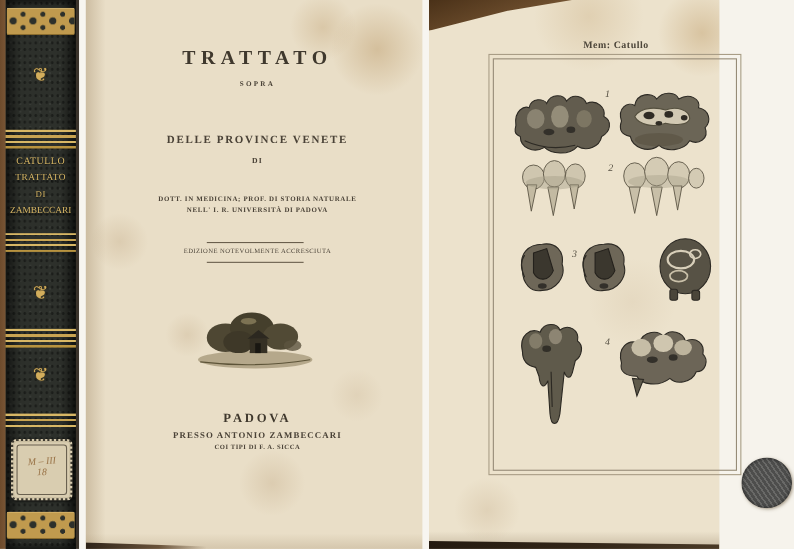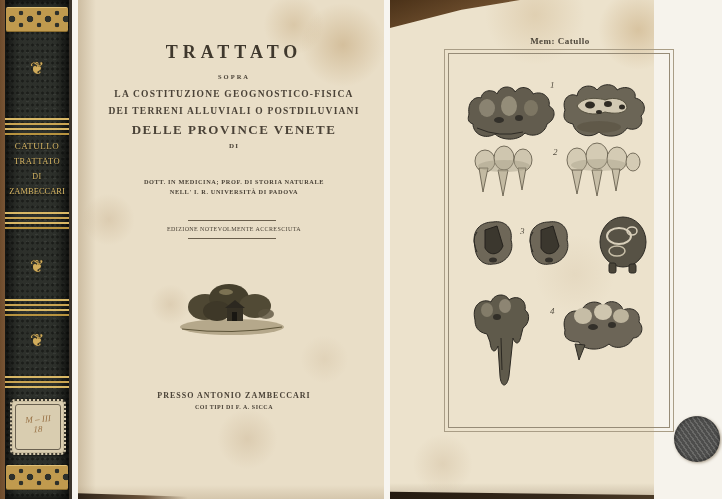--- a/index.html
+++ b/index.html
@@ -88,21 +88,21 @@
   .title-panel::after{ 
     content:"";position:absolute;left:0;bottom:0;width:110px;height:9px;
     background:linear-gradient(90deg,#2e2318,#6a533a 60%,transparent);
     clip-path:polygon(0 35%,100% 75%,100% 100%,0 100%);
   }
   .tp{position:absolute;left:6px;right:2px;text-align:center;color:#4a4237;}
   .tp-title{top:42px;font-size:18px;font-weight:bold;letter-spacing:5px;color:#3f382d;}
   .tp-sopra{top:73px;font-size:6.5px;letter-spacing:2px;font-weight:bold;}
   .tp-sub1{top:89px;font-size:9.5px;font-weight:bold;letter-spacing:1.2px;}
   .tp-sub2{top:106px;font-size:9.5px;font-weight:bold;letter-spacing:1.2px;}
-  .tp-sub3{top:122px;font-size:13px;font-weight:bold;letter-spacing:1.5px;}
+  .tp-sub3{top:122px;font-size:10px;font-weight:bold;letter-spacing:1.5px;}
   .tp-di{top:142px;font-size:7px;font-weight:bold;letter-spacing:1px;}
   .tp-author{top:155px;font-size:14.5px;font-weight:bold;letter-spacing:1px;color:#3f382d;}
   .tp-at1{top:178px;font-size:6.3px;font-weight:bold;letter-spacing:.6px;}
   .tp-at2{top:188px;font-size:6.3px;font-weight:bold;letter-spacing:.6px;}
   .tp-rule{position:absolute;left:50%;transform:translateX(-50%);width:88px;height:1px;background:#6a5f4d;}
   .tp-rule1{top:220px;} .tp-rule2{top:238px;}
   .tp-edition{top:226px;font-size:6px;letter-spacing:.4px;}
   .tp-vignette{position:absolute;left:50%;transform:translateX(-50%);top:280px;}
   .tp-city{top:375px;font-size:11.5px;font-weight:bold;letter-spacing:2.5px;color:#3f382d;}
   .tp-pub{top:391px;font-size:8px;font-weight:bold;letter-spacing:1px;}
@@ -182,22 +182,20 @@
 
     <div class="gilt-band band-bottom"></div>
   </div>
 </section>
 
 <div class="divider div1"></div>
 
 <section class="panel title-panel">
   <div class="tp tp-title">TRATTATO</div>
   <div class="tp tp-sopra">SOPRA</div>
-  <div class="tp tp-sub1">LA COSTITUZIONE GEOGNOSTICO-FISICA</div>
-  <div class="tp tp-sub2">DEI TERRENI ALLUVIALI O POSTDILUVIANI</div>
   <div class="tp tp-sub3">DELLE PROVINCE VENETE</div>
   <div class="tp tp-di">DI</div>
   <div class="tp tp-at1">DOTT. IN MEDICINA; PROF. DI STORIA NATURALE</div>
   <div class="tp tp-at2">NELL' I. R. UNIVERSITÀ DI PADOVA</div>
 
   <div class="tp-rule tp-rule1"></div>
   <div class="tp tp-edition">EDIZIONE NOTEVOLMENTE ACCRESCIUTA</div>
   <div class="tp-rule tp-rule2"></div>
 
   <svg class="tp-vignette" width="112" height="58" viewBox="0 0 112 58">
@@ -207,20 +205,21 @@
     <ellipse cx="53" cy="18" rx="20" ry="14" fill="#453f2c"></ellipse>
     <ellipse cx="79" cy="26" rx="16" ry="12" fill="#514a35"></ellipse>
     <ellipse cx="41" cy="31" rx="14" ry="10" fill="#3e3828"></ellipse>
     <path d="M49,28 L59,20 L69,28 Z" fill="#2c2820"></path>
     <rect x="51" y="28" width="16" height="13" fill="#353024"></rect>
     <rect x="56" y="32" width="5" height="9" fill="#191712"></rect>
     <ellipse cx="50" cy="12" rx="7" ry="3" fill="#8a7f5e" opacity="0.8"></ellipse>
     <ellipse cx="90" cy="34" rx="8" ry="5" fill="#5c5440" opacity="0.8"></ellipse>
   </svg>
 
+  <div class="tp tp-city">PADOVA</div>
   <div class="tp tp-pub">PRESSO ANTONIO ZAMBECCARI</div>
   <div class="tp tp-printer">COI TIPI DI F. A. SICCA</div>
 </section>
 
 <div class="divider div2"></div>
 
 <section class="panel plate-panel">
   <div class="plate-header">Mem: Catullo</div>
 
   <div class="plate-frame">

